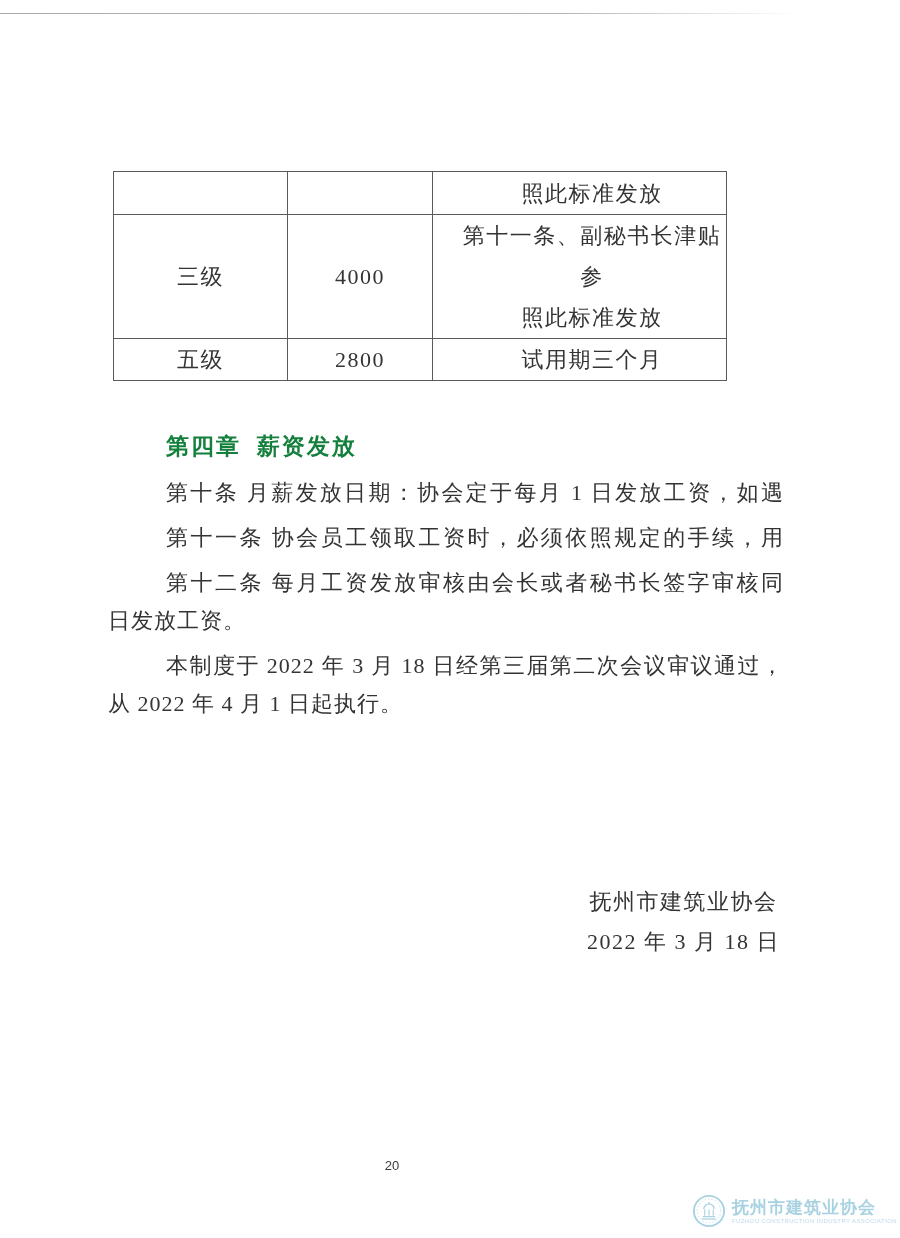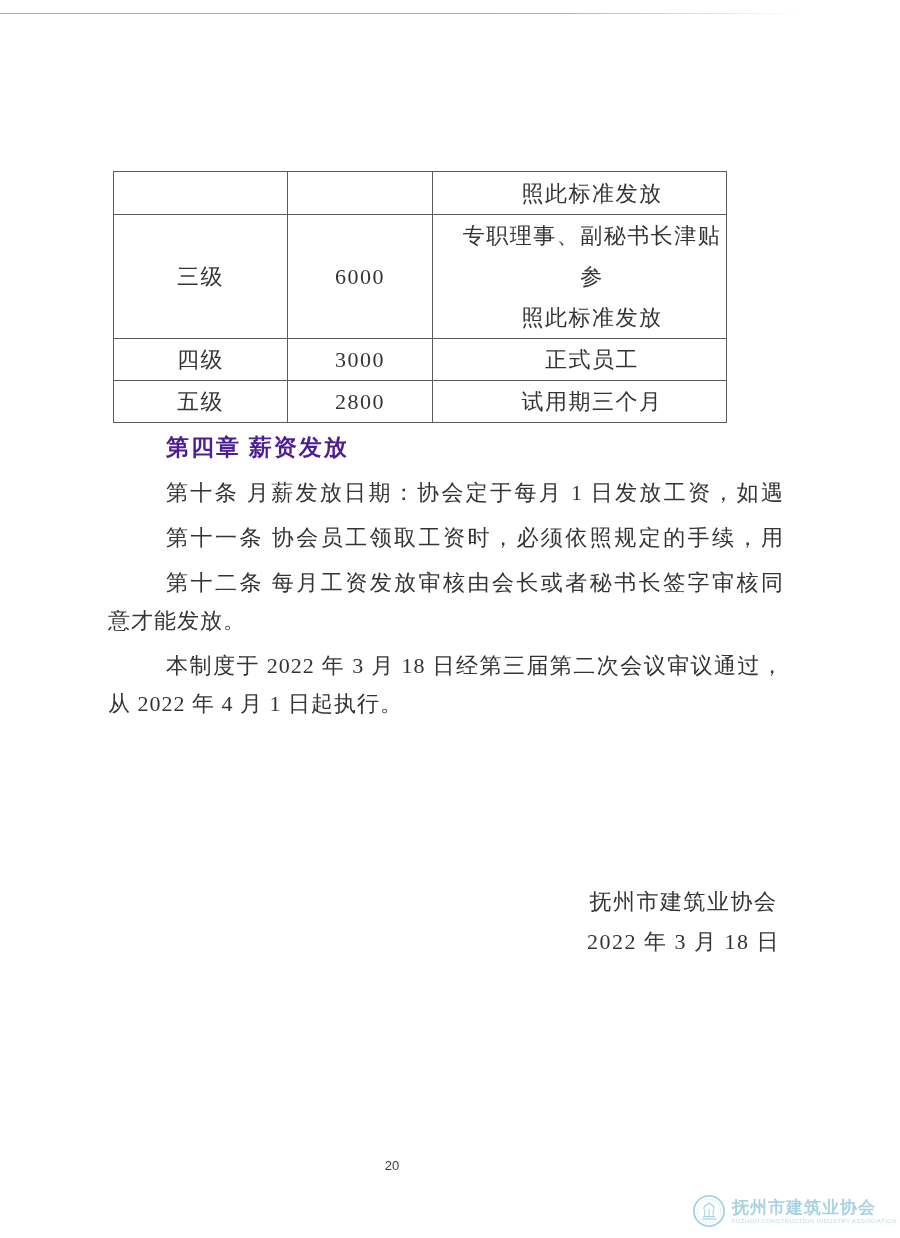--- a/index.html
+++ b/index.html
@@ -41,27 +41,27 @@
   .note-line { line-height: 41px; margin-left: 25px; }
 
   
   .content {
     position: absolute;
     left: 108px; top: 429px;
     width: 676px;
     font-size: 22px;
   }
   .chapter-heading {
-    font-family: Liberation Serif, serif;
+    font-family: Liberation Mono, monospace;
     font-weight: bold;
     font-size: 23px;
     line-height: 38px;
     text-indent: 58px;
     letter-spacing: 2px;
-    color: #4c1d95;
+    color: #15803d;
   }
   .para { margin-top: 7px; }
   .line { line-height: 38px; letter-spacing: 1px; }
   .line.just { text-align: justify; text-align-last: justify; }
   .line.indent { text-indent: 58px; }
 
   
   .signature {
     position: absolute;
     top: 882px; right: 120px;
@@ -125,31 +125,24 @@
   <tbody>
     <tr style="height:43px">
       <td></td>
       <td class="amount"></td>
       <td>
         <div class="note-line">照此标准发放</div>
       </td>
     </tr>
     <tr style="height:84px">
       <td>三级</td>
-      <td class="amount">6000</td>
+      <td class="amount">4000</td>
       <td>
-        <div class="note-line">专职理事、副秘书长津贴参</div>
+        <div class="note-line">第十一条、副秘书长津贴参</div>
         <div class="note-line">照此标准发放</div>
-      </td>
-    </tr>
-    <tr style="height:40px">
-      <td>四级</td>
-      <td class="amount">3000</td>
-      <td>
-        <div class="note-line">正式员工</div>
       </td>
     </tr>
     <tr style="height:39px">
       <td>五级</td>
       <td class="amount">2800</td>
       <td>
         <div class="note-line">试用期三个月</div>
       </td>
     </tr>
   </tbody>
@@ -161,21 +154,21 @@
   <div class="para">
     <div class="line just indent">第十条 月薪发放日期：协会定于每月 1 日发放工资，如遇</div>
   </div>
 
   <div class="para">
     <div class="line just indent">第十一条 协会员工领取工资时，必须依照规定的手续，用</div>
   </div>
 
   <div class="para">
     <div class="line just indent">第十二条 每月工资发放审核由会长或者秘书长签字审核同</div>
-    <div class="line">意才能发放。</div>
+    <div class="line">日发放工资。</div>
   </div>
 
   <div class="para">
     <div class="line just indent">本制度于 2022 年 3 月 18 日经第三届第二次会议审议通过，</div>
     <div class="line">从 2022 年 4 月 1 日起执行。</div>
   </div>
 </div>
 
 <div class="signature">
   <div>抚州市建筑业协会</div>

